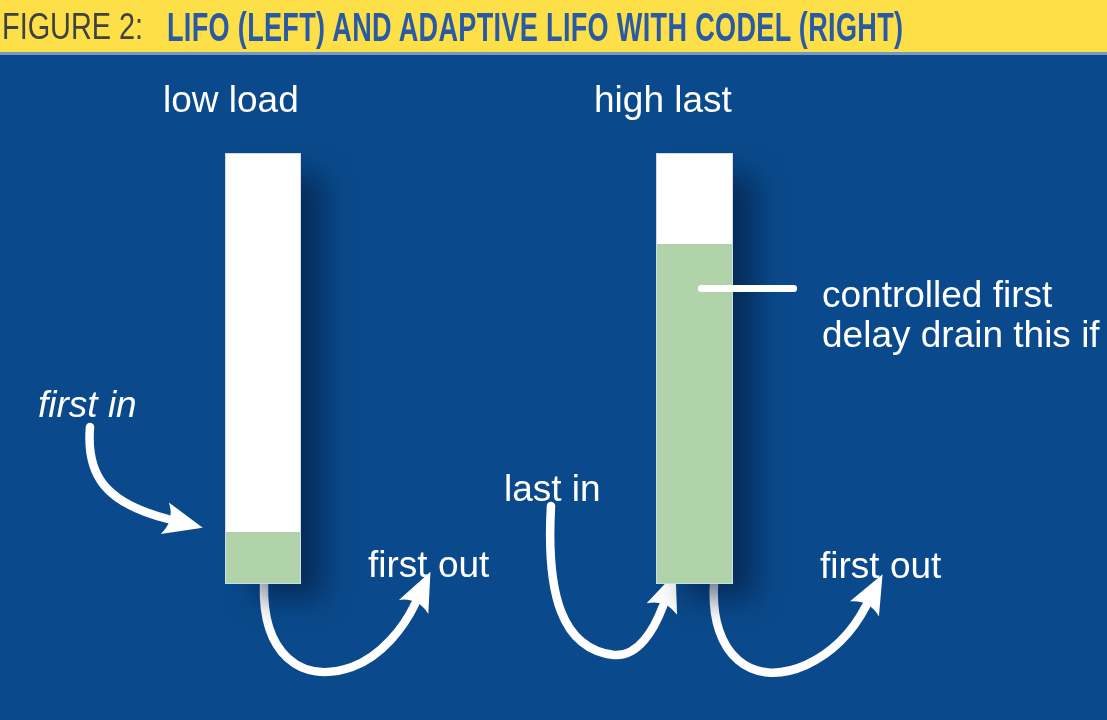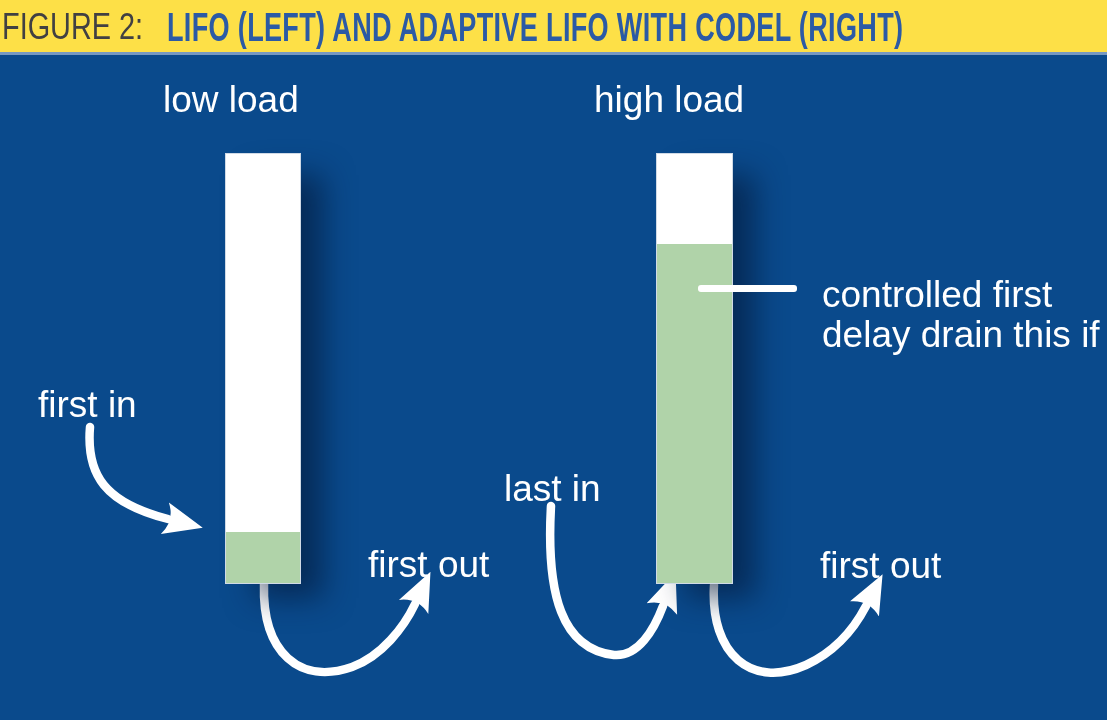--- a/index.html
+++ b/index.html
@@ -110,21 +110,21 @@
     line-height: 40px;
     white-space: nowrap;
   }
   .flow-label {
     position: absolute;
     color: var(--diagram-text, #ffffff);
     font-size: 37px;
     line-height: 1.1;
     white-space: nowrap;
   }
-  .lbl-first-in        { left: 38px;  top: 330px; }
+  .lbl-first-in        { left: 38px;  top: 330px; font-style: italic; }
   .lbl-last-in         { left: 504px; top: 414px; text-align: center; }
   .lbl-first-out-left  { left: 368px; top: 490px; }
   .lbl-first-out-right { left: 820px; top: 491px; }
 </style>
 </head>
 <body>
 
 <div class="page">
 
   <div class="fig-header">
@@ -142,21 +142,21 @@
       </defs>
       <g fill="none" stroke="#ffffff" stroke-width="8.5" stroke-linecap="round">
         <path d="M 90 372 C 86 420, 105 448, 168 464" marker-end="url(#arrowhead)"></path>
         <path d="M 264 529 C 262 598, 300 630, 352 612 C 382 601, 404 572, 415 549" marker-end="url(#arrowhead)"></path>
         <path d="M 551 451 C 546 540, 562 594, 614 600 C 638 602, 654 575, 663 551" marker-end="url(#arrowhead)"></path>
         <path d="M 714 530 C 710 600, 752 634, 806 610 C 834 597, 854 574, 866 551" marker-end="url(#arrowhead)"></path>
       </g>
     </svg>
 
     <div class="load-label ll-left">low load</div>
-    <div class="load-label ll-right">high load</div>
+    <div class="load-label ll-right">high last</div>
 
     <div class="queue queue-left">
       <div class="q-fill" style="height: 12%;"></div>
     </div>
 
     <div class="queue queue-right">
       <div class="q-fill" style="height: 79%;"></div>
     </div>
 
     <div class="callout-line"></div>

